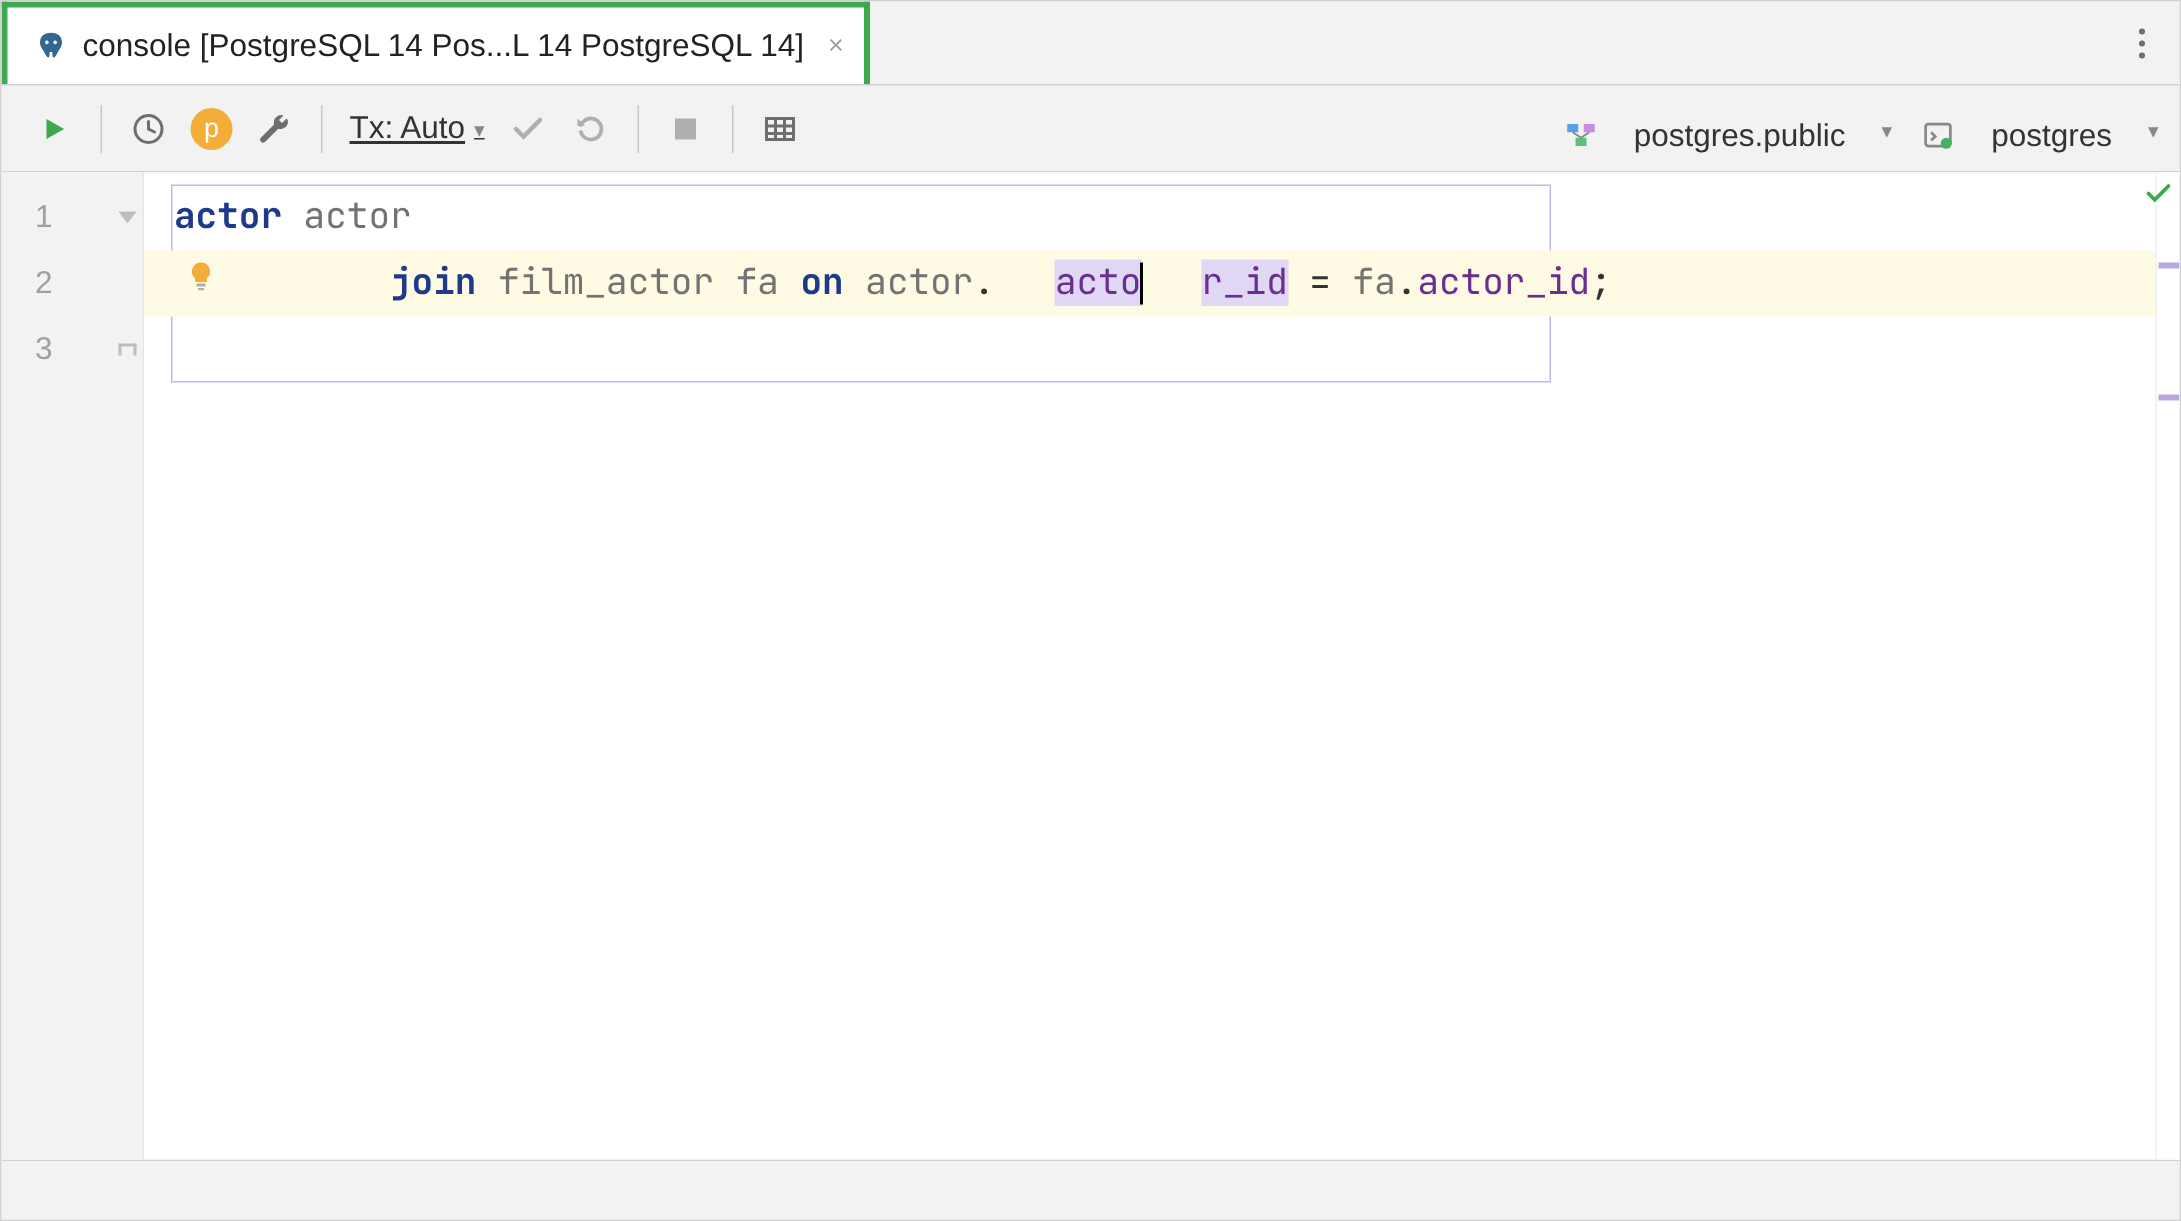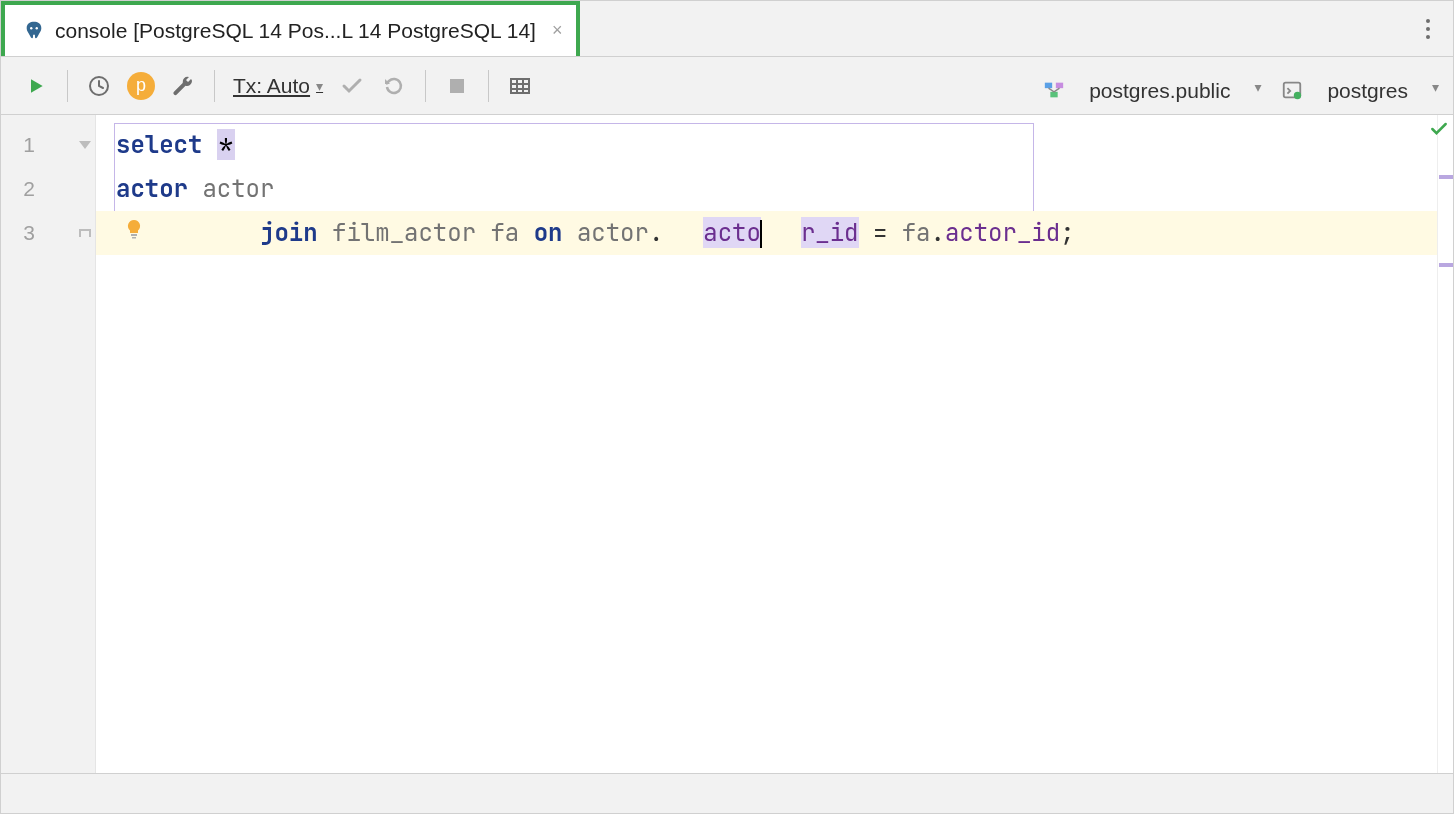--- a/index.html
+++ b/index.html
@@ -366,21 +366,20 @@
     </div>
     <div class="gutter-row current-line" style="background:#f2f2f2">
       <span class="line-num">3</span>
       <span class="gutter-icon-slot">
           <span class="fold-close"></span>
         </span>
     </div>
   </div>
   <div class="code-area">
     <div class="sql-block-outline"></div>
-    <div class="code-line"><span class="kw">select</span> <span class="star">*</span></div>
     <div class="code-line"><span class="kw">actor</span> <span class="id">actor</span></div>
     <div class="code-line current-line" style="position:relative;"><span class="bulb"><svg viewBox="0 0 24 24">
             <path fill="#f5ad3a" d="M12 3a6 6 0 0 0-4 10.5V16h8v-2.5A6 6 0 0 0 12 3z"></path>
             <rect x="9" y="17" width="6" height="2" fill="#b0b0b0"></rect>
             <rect x="10" y="20" width="4" height="1.5" fill="#b0b0b0"></rect>
           </svg></span><span>         </span> <span class="kw">join</span> <span class="id">film_actor</span> <span class="id">fa</span> <span class="kw">on</span> <span class="id">actor</span><span class="punct">.</span><span class="col hl">acto</span><span class="cursor"></span><span class="col hl">r_id</span><span class="punct"> = </span><span class="id">fa</span><span class="punct">.</span><span class="col">actor_id</span><span class="punct">;</span></div>
   </div>
   <div class="right-rail">
     <span class="rail-check">
       <svg width="20" height="20" viewBox="0 0 24 24">

